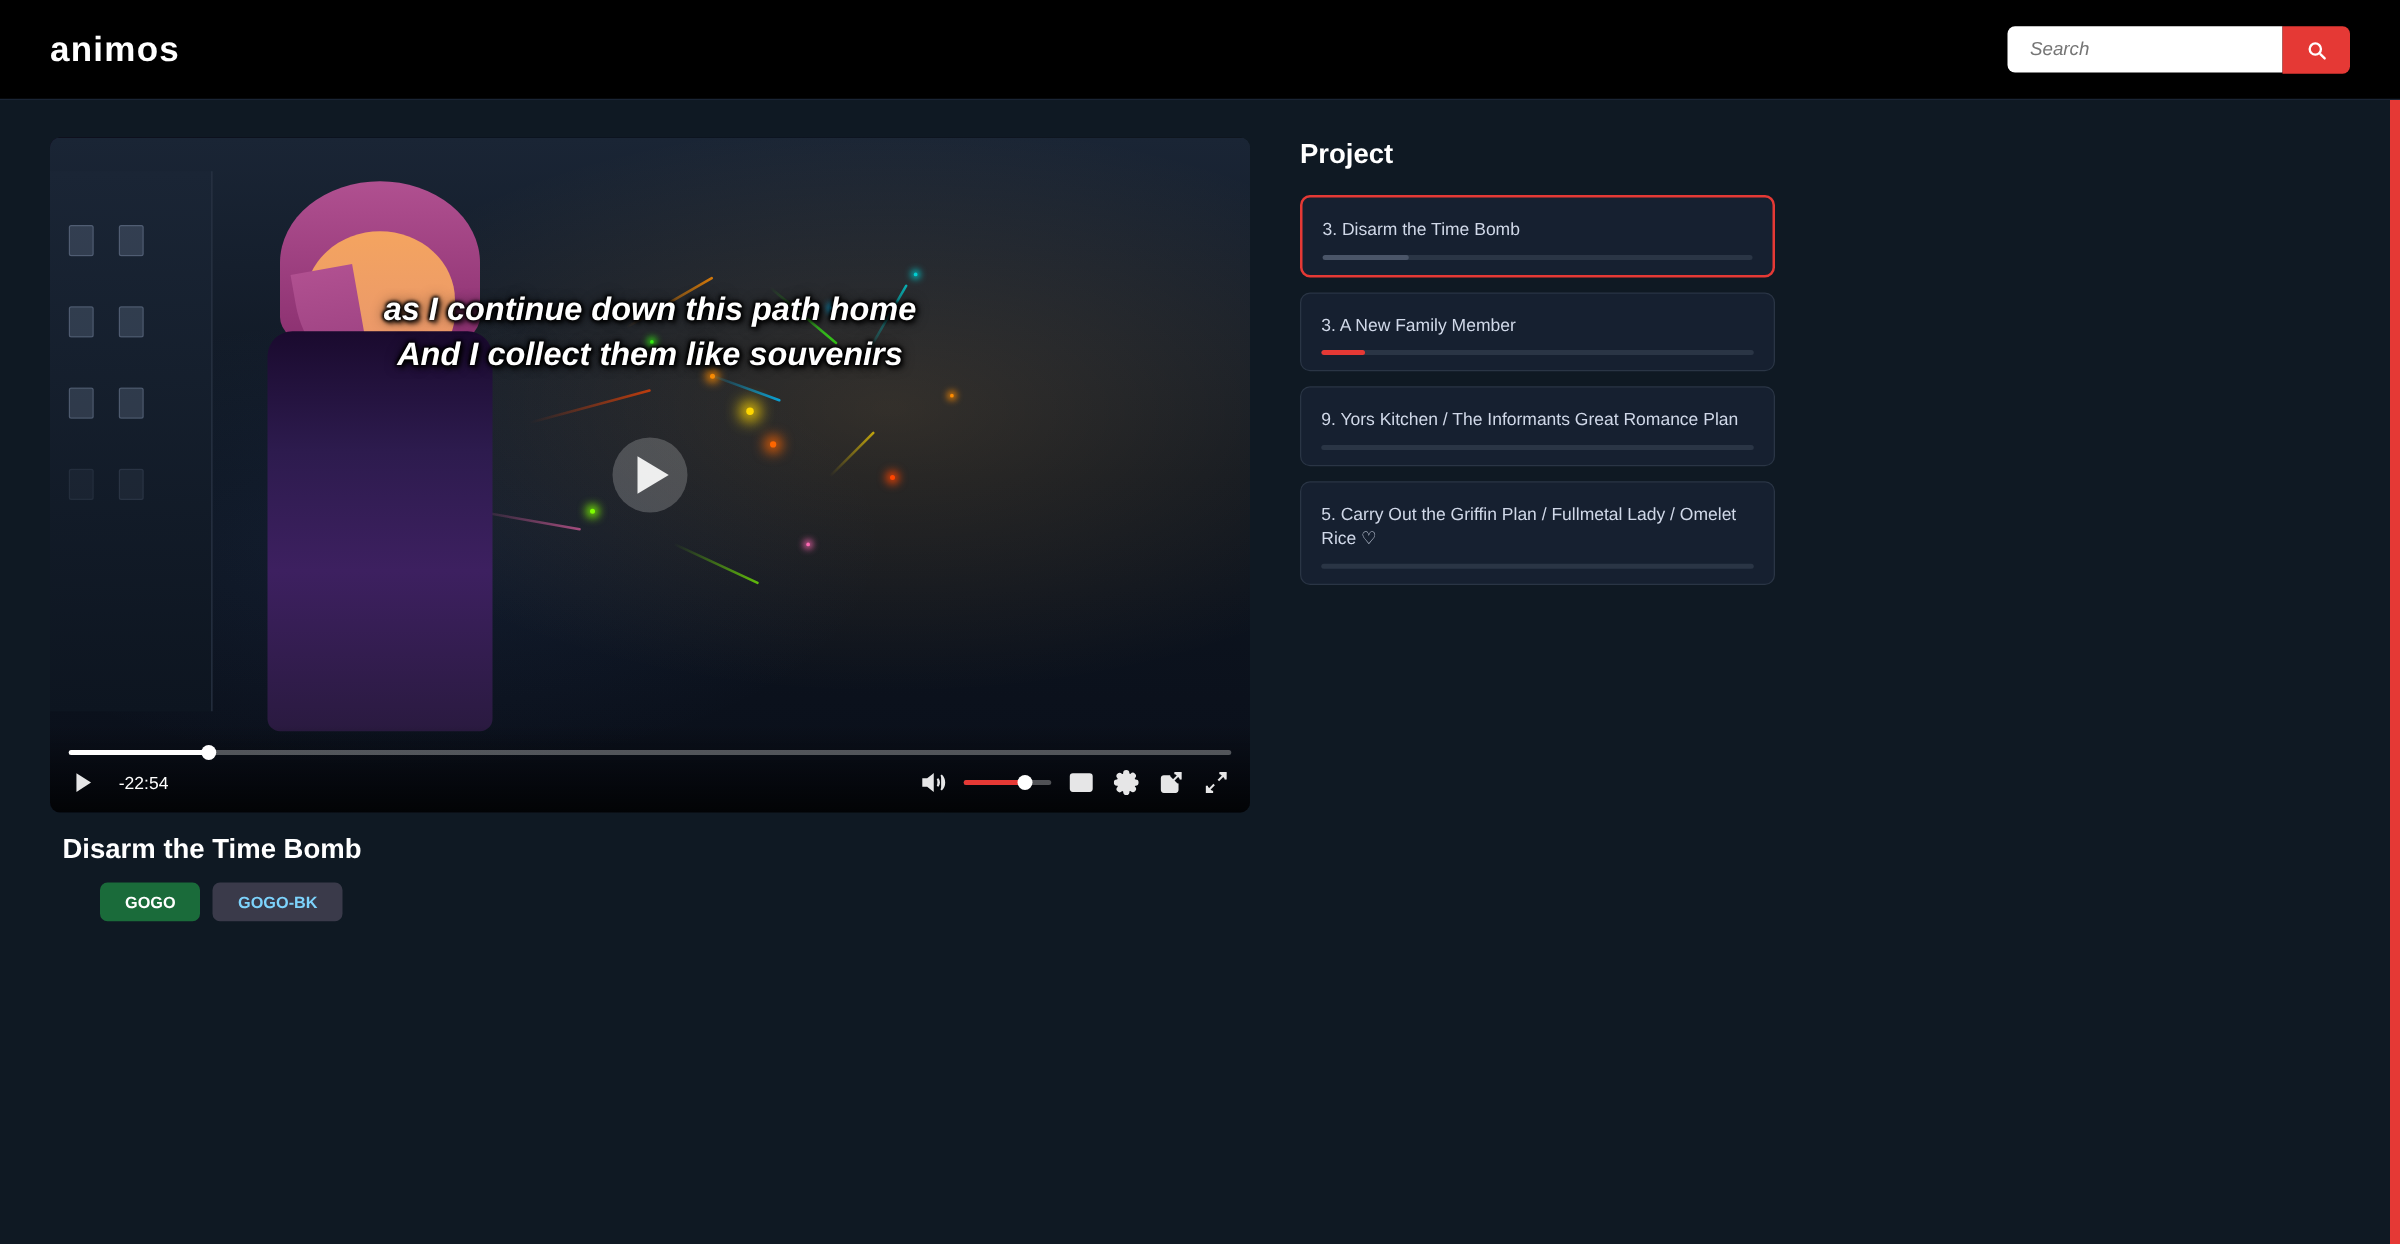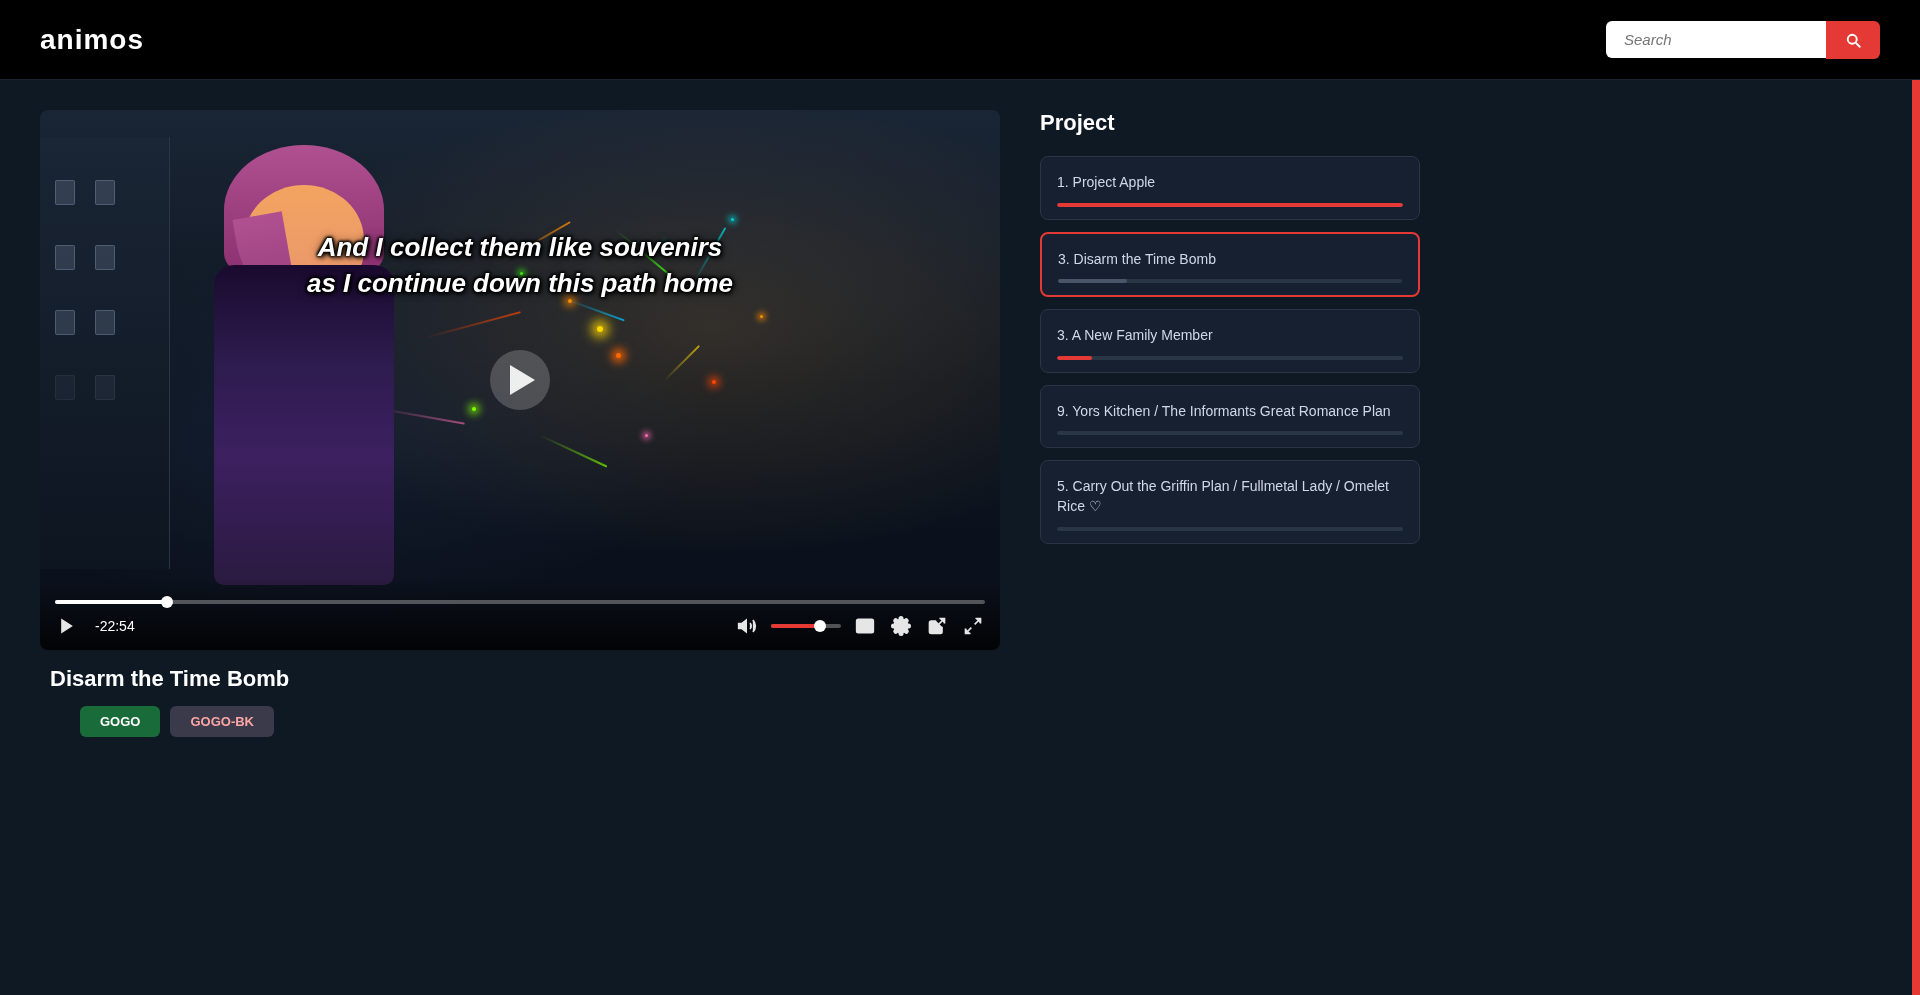--- a/index.html
+++ b/index.html
@@ -375,21 +375,21 @@
     }
 
     .src-btn-active {
       background: #1a6b3a;
       color: #ffffff;
       margin-left: 40px;
     }
 
     .src-btn-inactive {
       background: #3a3a4a;
-      color: #fca5a5;
+      color: #7dd3fc;
     }
 
     
     .episodes-sidebar {
       width: 380px;
       flex-shrink: 0;
     }
 
     .episodes-title {
       font-size: 22px;
@@ -525,22 +525,22 @@
         <div class="streak streak-8"></div>
 
         <div class="character">
           <div class="char-hair"></div>
           <div class="char-head"></div>
           <div class="char-hair-front"></div>
           <div class="char-body"></div>
         </div>
 
         <div class="subtitle-text">
+          <div>as I continue down this path home</div>
           <div>And I collect them like souvenirs</div>
-          <div>as I continue down this path home</div>
         </div>
 
         <div class="play-overlay"></div>
       </div>
 
       <div class="video-controls">
         <div class="progress-bar-container">
           <div class="progress-bar-fill">
             <div class="progress-thumb"></div>
           </div>
@@ -602,26 +602,20 @@
     <div class="source-buttons">
       <button class="src-btn src-btn-active">GOGO</button>
       <button class="src-btn src-btn-inactive">GOGO-BK</button>
     </div>
   </div>
 
   <div class="episodes-sidebar">
     <h2 class="episodes-title">Project</h2>
     <div class="episodes-scroll">
       <div class="episode-list" id="episode-list">
-      <div class="episode-card">
-            <div class="episode-name">1. Project Apple</div>
-            <div class="episode-progress">
-              <div class="episode-progress-fill progress-red" style="width: 100%;"></div>
-            </div>
-          </div>
           <div class="episode-card active">
             <div class="episode-name">3. Disarm the Time Bomb</div>
             <div class="episode-progress">
               <div class="episode-progress-fill progress-gray" style="width: 20%;"></div>
             </div>
           </div>
           <div class="episode-card">
             <div class="episode-name">3. A New Family Member</div>
             <div class="episode-progress">
               <div class="episode-progress-fill progress-red" style="width: 10%;"></div>

